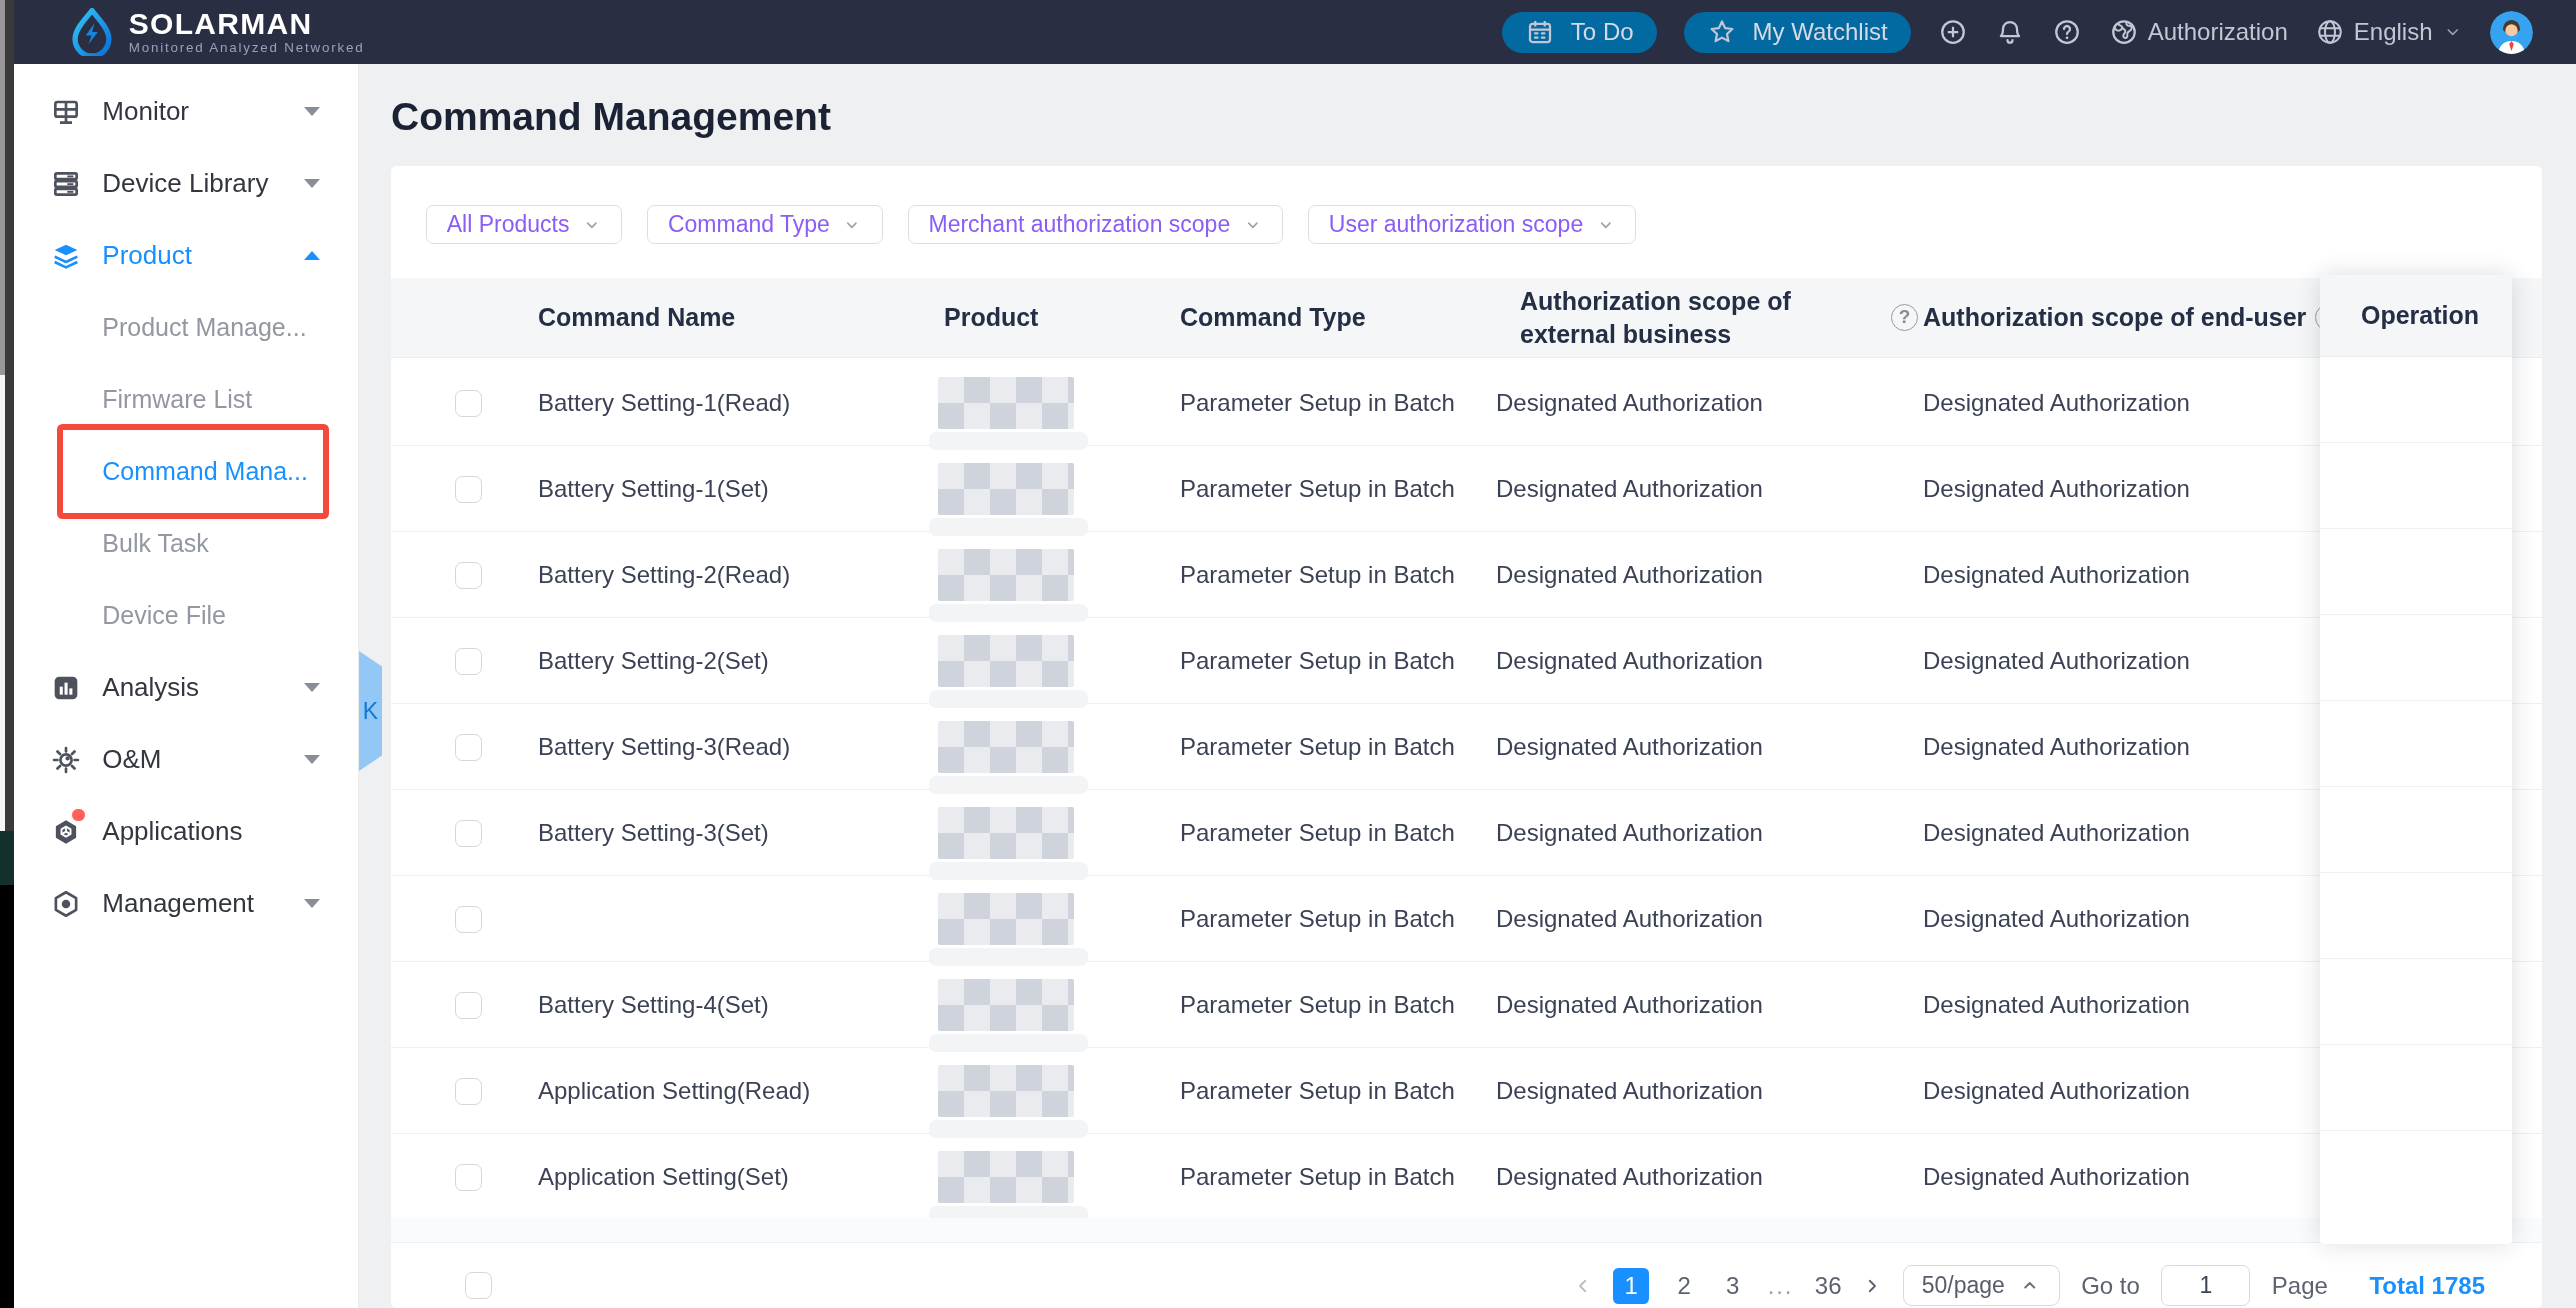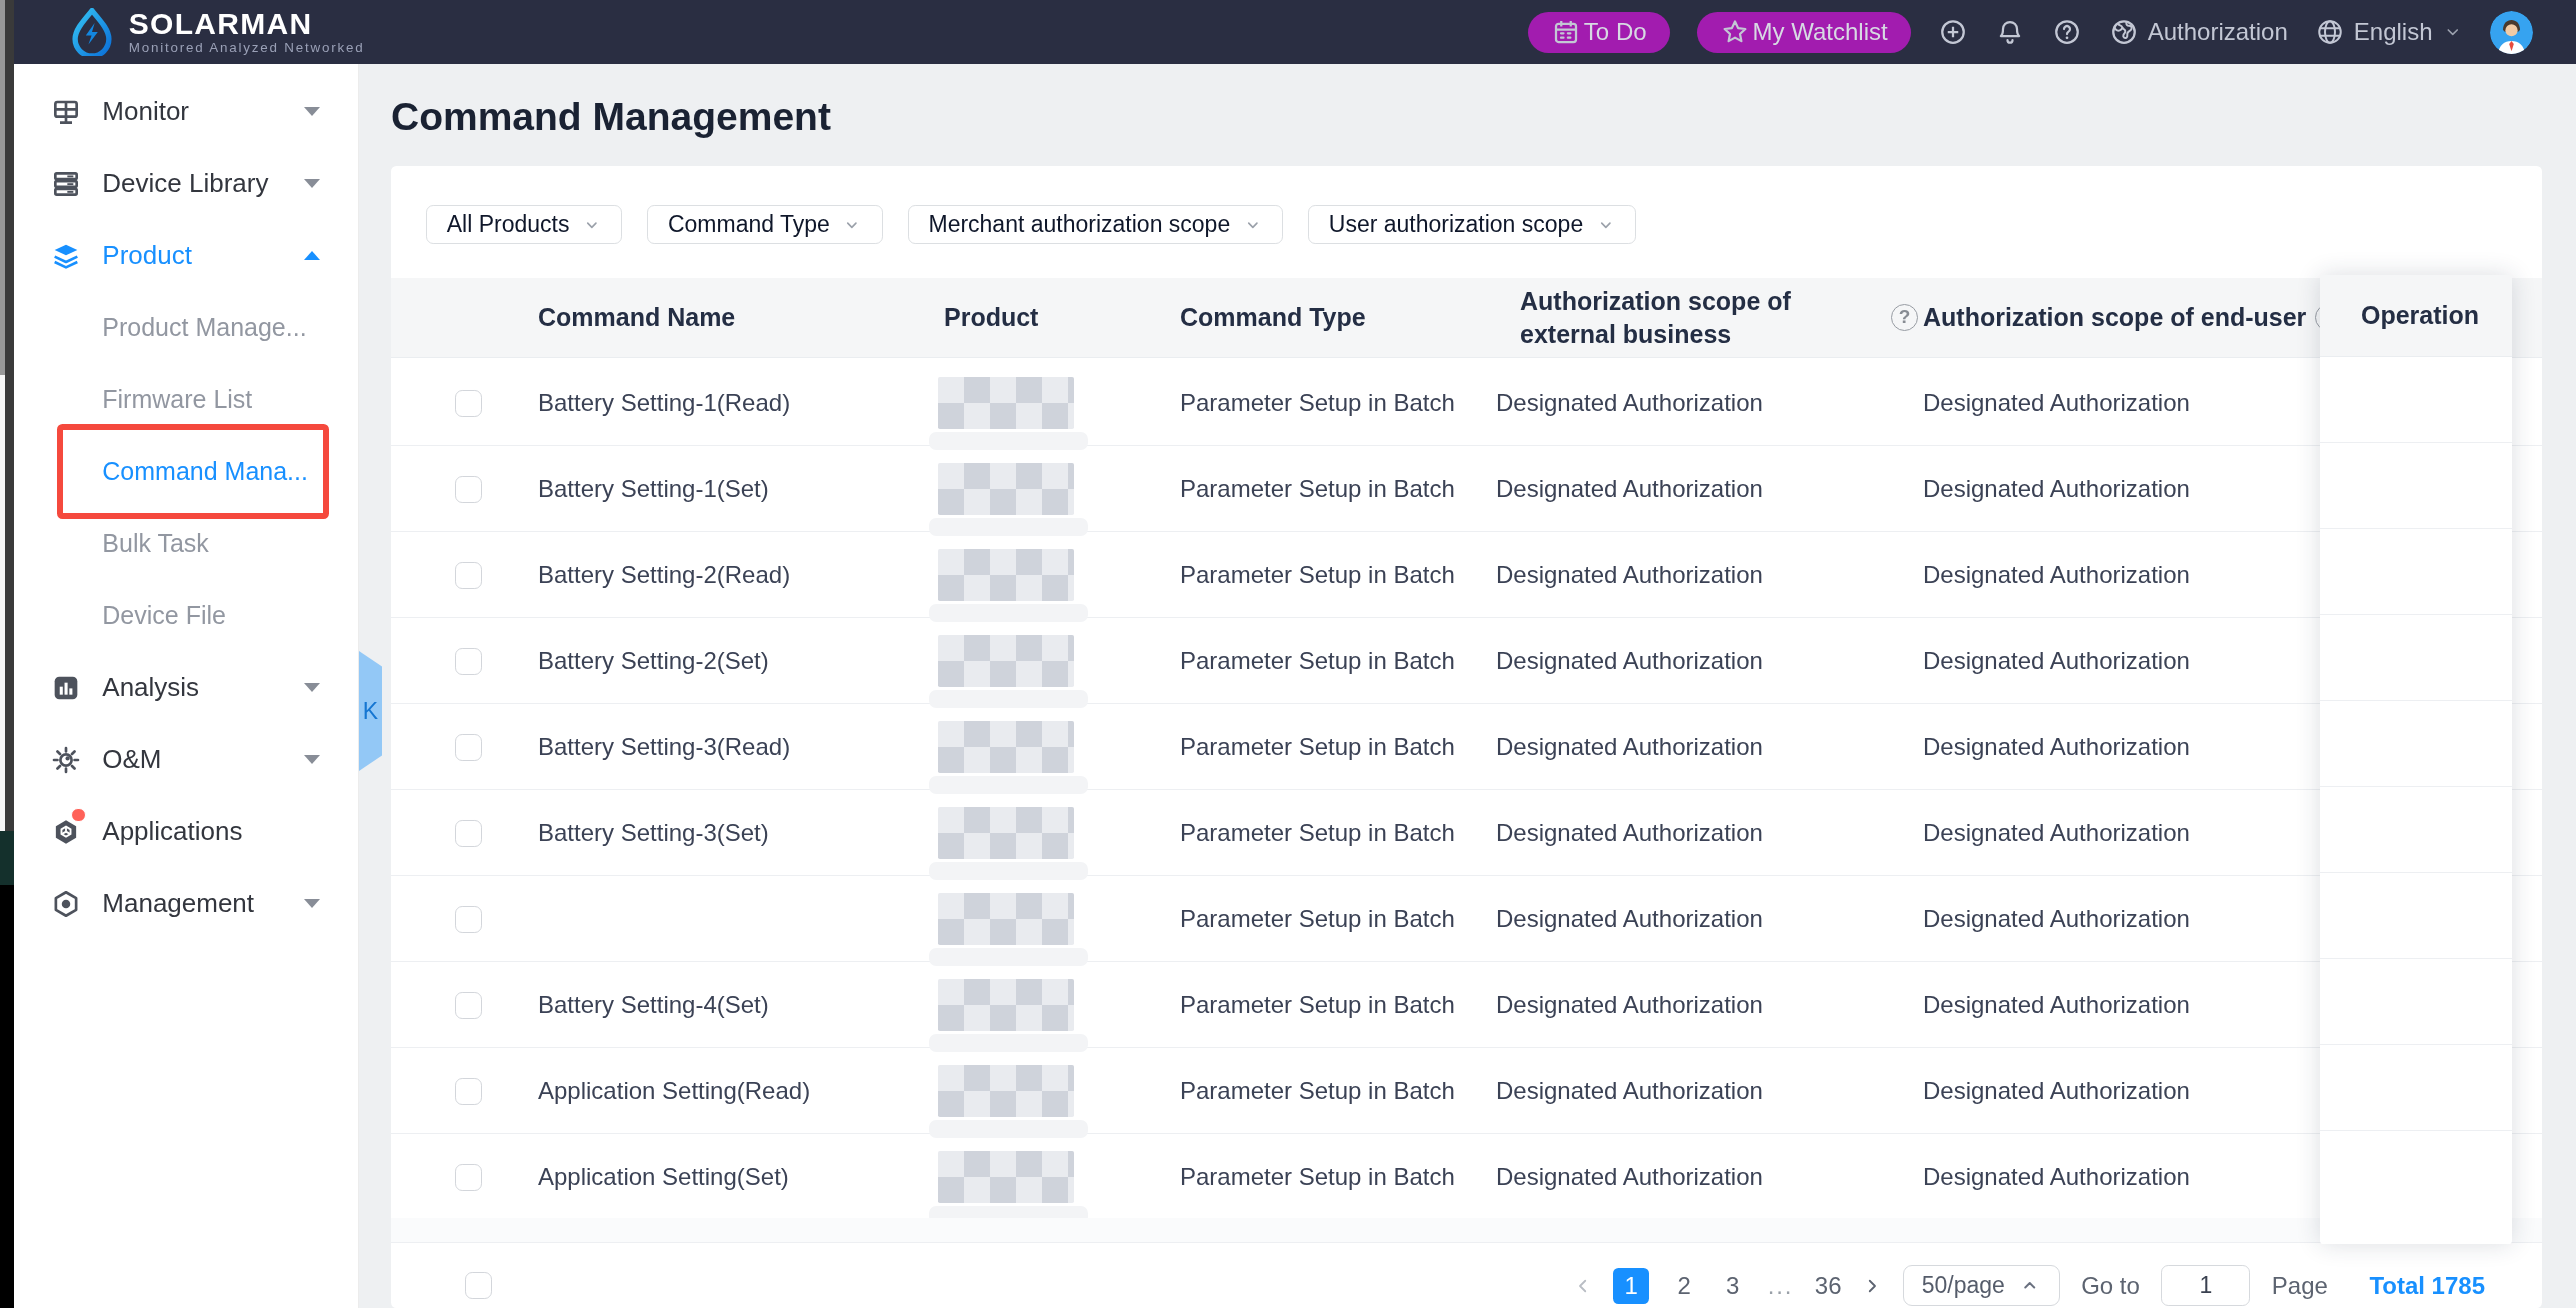--- a/index.html
+++ b/index.html
@@ -16,22 +16,22 @@
   .edge .e2{position:absolute;left:0;top:375px;width:5.4px;height:456px;background:#f6f6f6;}
   .edge .e3{position:absolute;left:0;top:831px;width:14.3px;height:54px;background:#14302c;}
   .edge .e4{position:absolute;left:0;top:885px;width:14.3px;height:424px;background:#000;}
   
   .topbar{ position:absolute; left:14.3px; top:0; right:0; height:64px; background:#2a2e42; z-index:7;
            display:flex; align-items:center; }
   .logo{ display:flex; align-items:center; gap:12.5px; margin-left:54px; }
   .logo-text .t1{ font-size:30px; font-weight:bold; color:#fff; letter-spacing:1.3px; line-height:30px;}
   .logo-text .t2{ font-size:13.4px; color:#9aa0b6; letter-spacing:1.8px; margin-top:1.8px;}
   .tb-right{ position:absolute; right:43px; top:0; height:64px; display:flex; align-items:center; gap:27px;}
-  .pill{ height:41px; border-radius:20.6px; background:#a21caf; display:flex; align-items:center;
-         gap:3px; padding:0 23px; color:#d7dae3; font-size:24px; cursor:pointer;justify-content:flex-end;}
+  .pill{ height:41px; border-radius:20.6px; background:#0369a1; display:flex; align-items:center;
+         gap:16px; padding:0 23px; color:#d7dae3; font-size:24px; cursor:pointer;justify-content:flex-end;}
   .tb-ic{ width:30px; height:30px; display:block; }
   .tb-item{ display:flex; align-items:center; gap:9px; color:#c3c7d4; font-size:24px; cursor:pointer;}
   .avatar{ width:43px; height:43px; border-radius:50%; overflow:hidden; }
   
   .sidebar{ position:absolute; left:14.3px; top:64px; width:345px; bottom:0; background:#fff; z-index:6;
             border-right:0.9px solid #ececec; padding-top:11.6px;}
   .s-item{ position:relative; height:72px; display:flex; align-items:center; cursor:pointer;}
   .s-item .ic{ position:absolute; left:36px; width:32px; height:32px; }
   .s-item .lbl{ position:absolute; left:88px; font-size:26px; color:#33363e; white-space:nowrap;}
   .s-item .lbl.sub{ color:#9297a1; font-size:25px;}
@@ -47,21 +47,21 @@
   .handle{ position:absolute; left:359px; top:651px; width:23px; height:120px; background:#93c8f6; z-index:9;
            clip-path:polygon(0 0, 100% 13%, 100% 87%, 0 100%); display:flex; align-items:center;
            justify-content:center; color:#1576d2; font-size:23px; cursor:pointer;}
   
   .page-title{ position:absolute; left:391px; top:95px; font-size:39px; font-weight:600; color:#1a2233; z-index:1;}
   .card{ position:absolute; left:391px; top:166px; width:2151px; height:1142px; background:#fff;
          border-radius:5.4px; z-index:1;}
   
   .filters{ position:absolute; left:35px; top:39px; display:flex; gap:25px;}
   .f-pill{ height:39px; border:1.8px solid #dcdfe2; border-radius:7.2px; background:#fff; display:flex;
-           align-items:center; gap:12.5px; padding:0 19.7px; font-size:23px; color:#0f172a; cursor:pointer;}
+           align-items:center; gap:12.5px; padding:0 19.7px; font-size:23px; color:#8b5cf6; cursor:pointer;}
   
   .thead{ position:absolute; left:0; top:112px; width:2151px; height:80px; background:#f5f6f7;
           border-bottom:1.8px solid #eaedf0; font-size:25px; font-weight:bold; color:#242e44;}
   .thead .hc{ position:absolute; top:0; height:100%; display:flex; align-items:center;}
   .qmark{ display:inline-flex; width:27px; height:27px; border:1.8px solid #979ca3; border-radius:50%;
           color:#878c93; font-size:19px; font-weight:bold; align-items:center; justify-content:center;
           margin-left:9px; flex:0 0 auto;}
   .rows{ position:absolute; left:0; top:194px; width:2151px;}
   .row{ position:relative; height:86px; border-bottom:1.8px solid #edeff2; font-size:24px; color:#3b4255;}
   .row .cell{ position:absolute; top:0; height:100%; display:flex; align-items:center; white-space:nowrap;}

